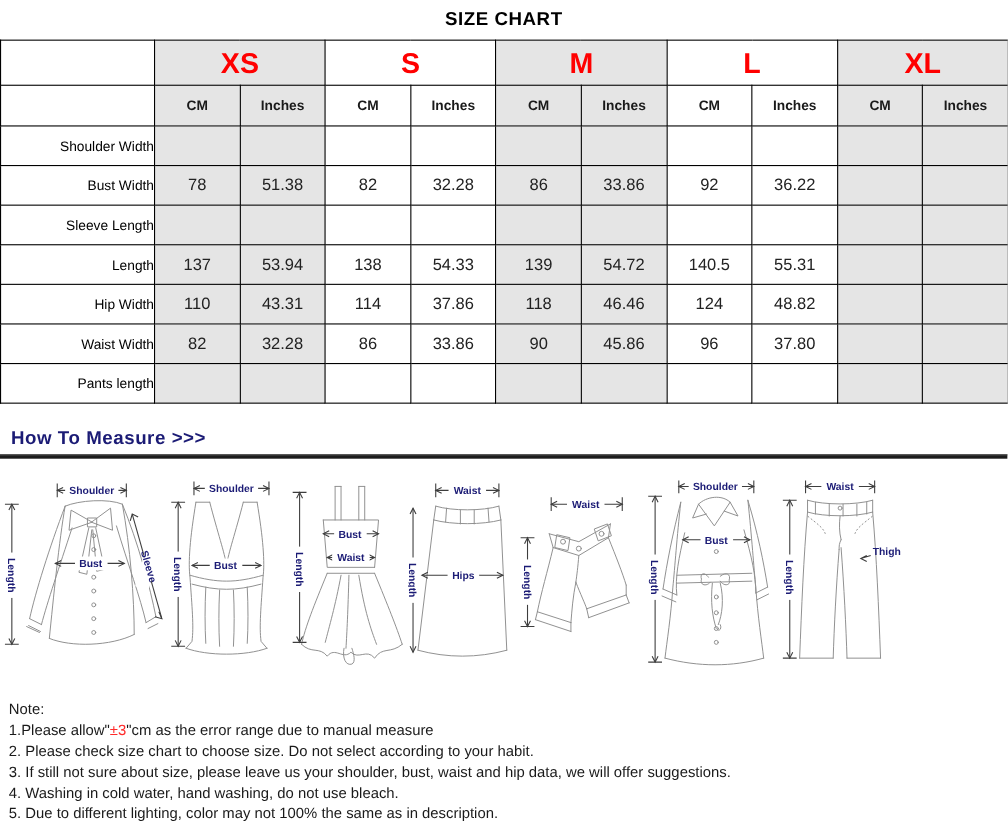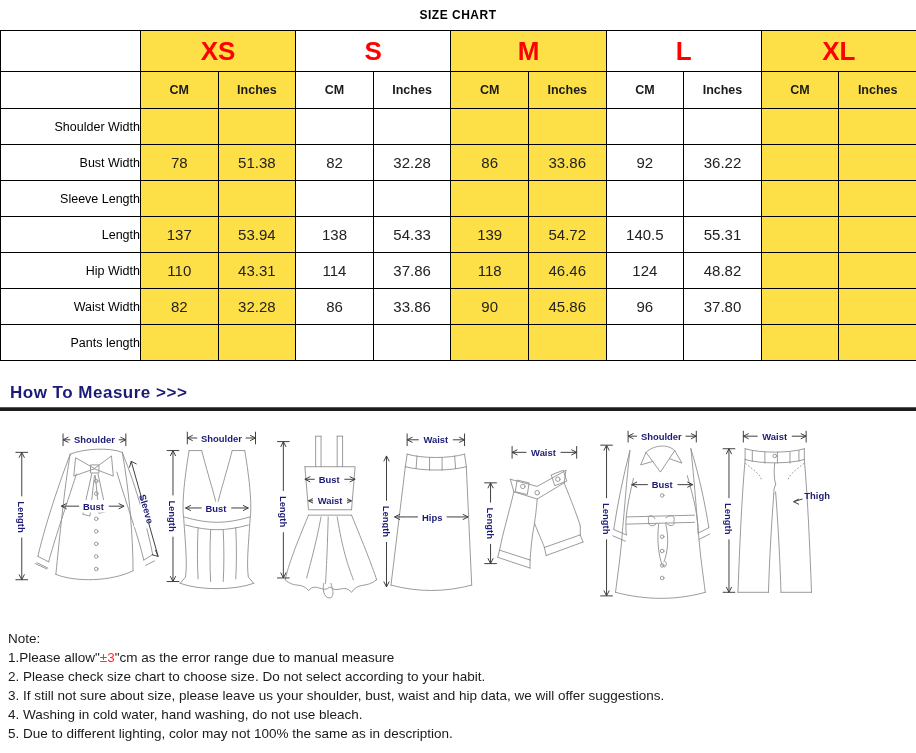--- a/index.html
+++ b/index.html
@@ -2,44 +2,44 @@
 <html><head>
 <meta charset="utf-8">
 <style>
   * { margin:0; padding:0; box-sizing:border-box; }
   body {
     width:916px; height:753px; background:#ffffff;
     font-family:"Liberation Sans", sans-serif; color:#1a1a1a;
     overflow:hidden;
   }
   .page-title {
-    text-align:center; font-size:12px; font-weight:bold; color:#000;
+    text-align:center; font-size:17px; font-weight:bold; color:#000;
     padding-top:8px; padding-bottom:8px; letter-spacing:0.5px;
   }
   table.size-chart {
     width:916px; border-collapse:collapse; table-layout:fixed;
   }
   table.size-chart td {
     border:1px solid #000; text-align:center; vertical-align:middle;
     overflow:hidden; white-space:nowrap;
   }
-  td.shade { background:#fde047; }
+  td.shade { background:#e5e5e5; }
   tr.size-row td { height:41px; }
   tr.size-row td.size-h { color:#FF0000; font-weight:bold; font-size:26px; }
   tr.unit-row td { height:37px; font-weight:bold; font-size:12.5px; }
   tr.data-row td { height:36px; font-size:15px; color:#222; }
   tr.data-row td.row-label { font-size:12.5px; color:#000;text-align:right; }
   .measure-head {
     margin:22px 0 4px 10px; font-size:17px; font-weight:bold; color:#1b1b75;
     letter-spacing:0.5px;
   }
   .measure-rule { width:916px; height:4px; background:#1c1c1c; border-top:1px solid #555; }
   .figures {
     width:820px; height:200px; margin-top:8px;
-    display:flex; justify-content:space-between; align-items:flex-start;margin-left:11px;
+    display:flex; justify-content:space-between; align-items:flex-start;
   }
   .figures svg { display:block; }
   .g  { fill:none; stroke:#8f8f8f; stroke-width:1; stroke-linecap:round; stroke-linejoin:round; }
   .gd { fill:none; stroke:#8f8f8f; stroke-width:1; stroke-dasharray:2 2; }
   .m  { fill:none; stroke:#3d3d3d; stroke-width:1.1; }
   .lbl { fill:#1b1b75; font-family:"Liberation Sans", sans-serif; font-size:10.5px; font-weight:bold; }
   .bg { fill:#ffffff; }
   .notes { margin:10px 0 0 8px; font-size:13.5px; line-height:19px; color:#1a1a1a; }
   .red { color:#FF2a2a; }
 </style>

